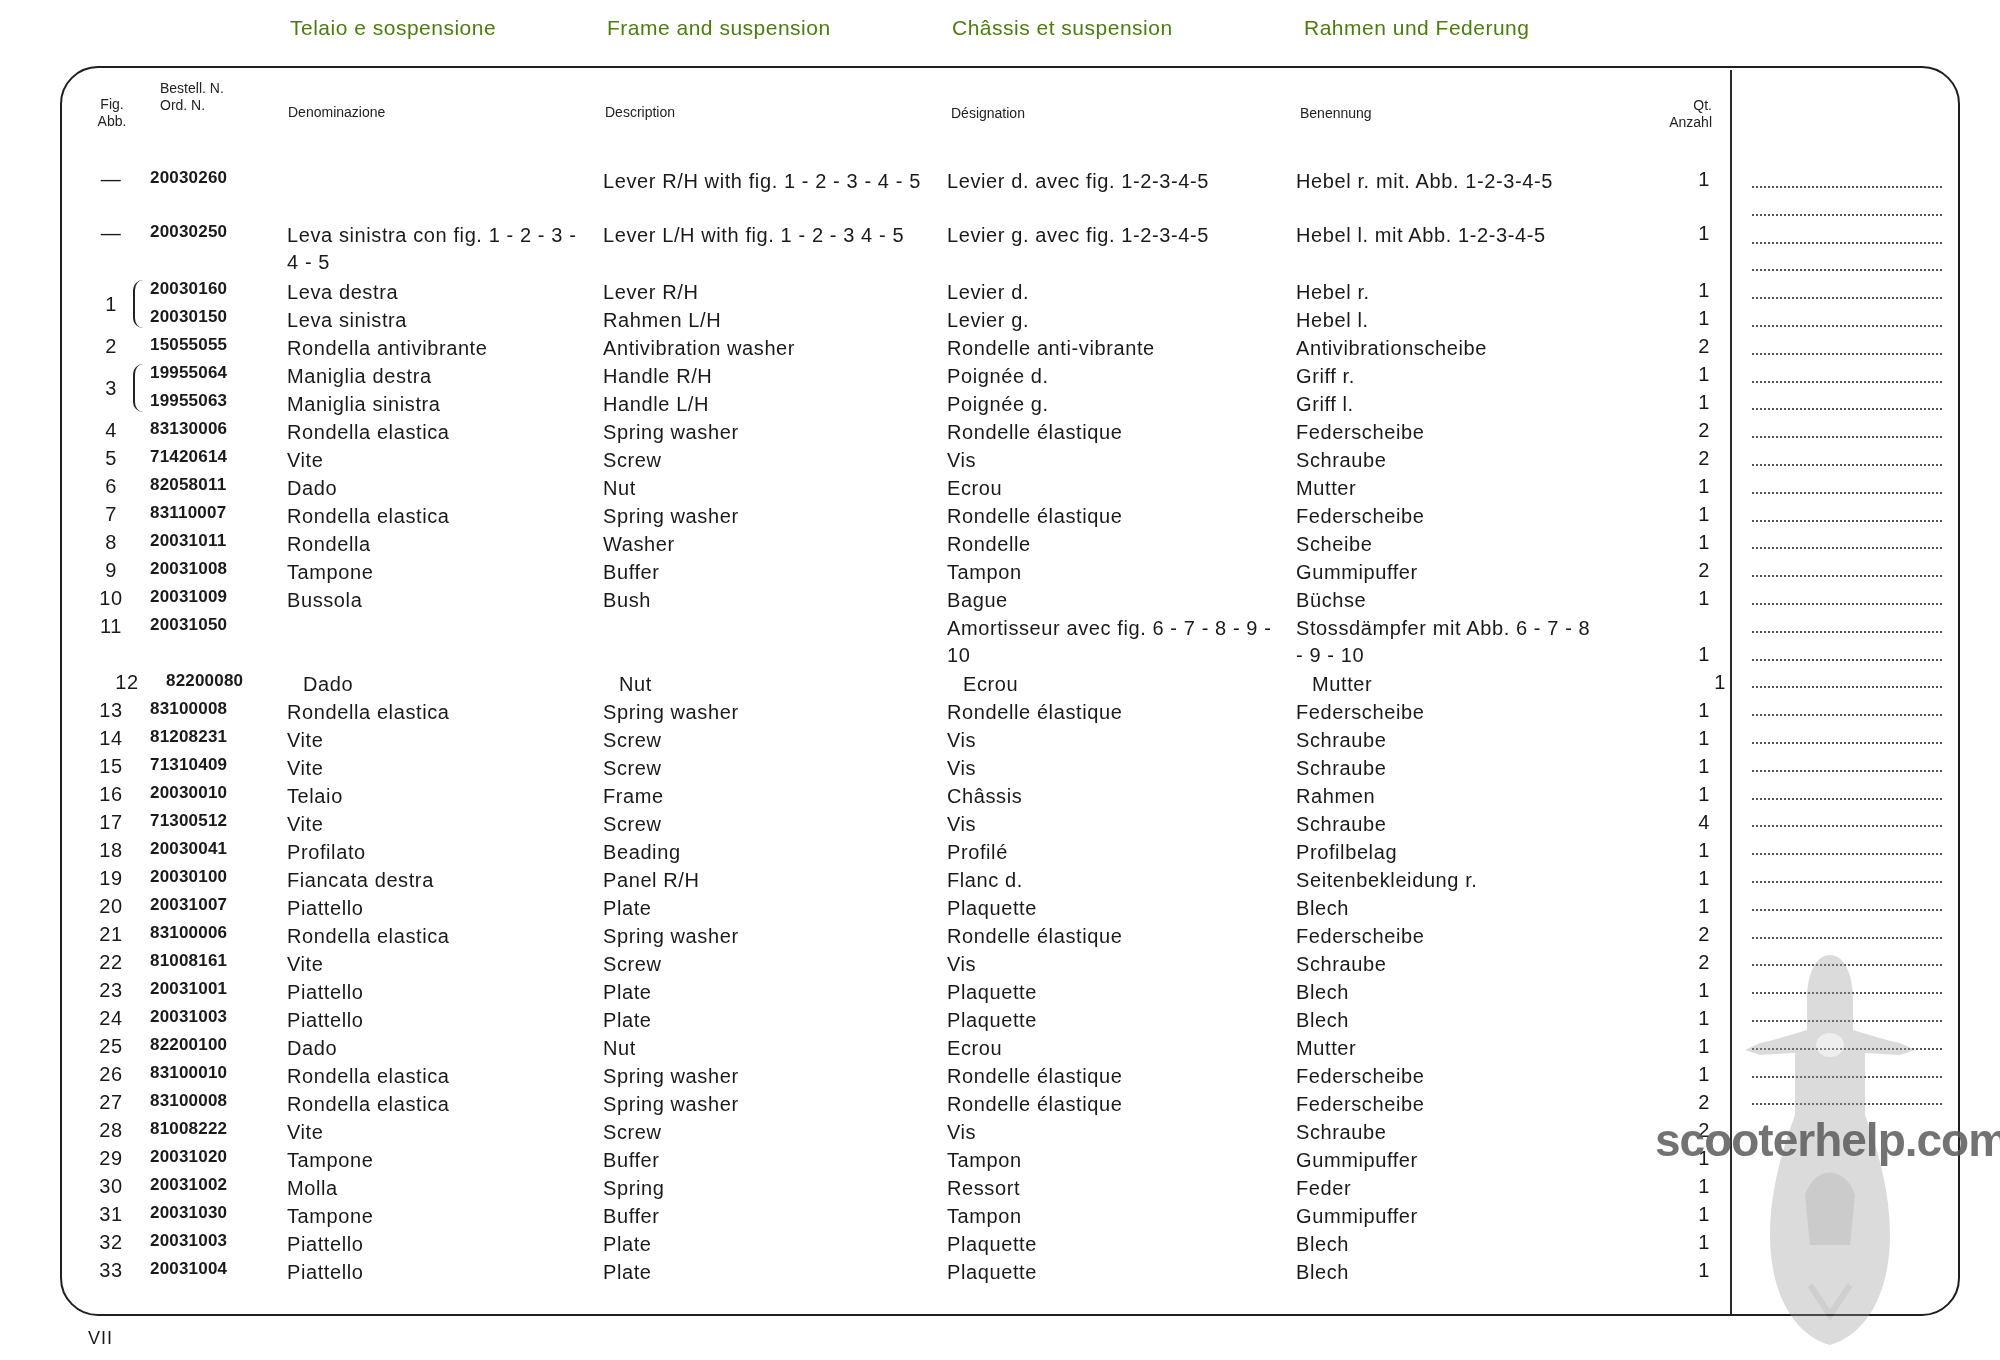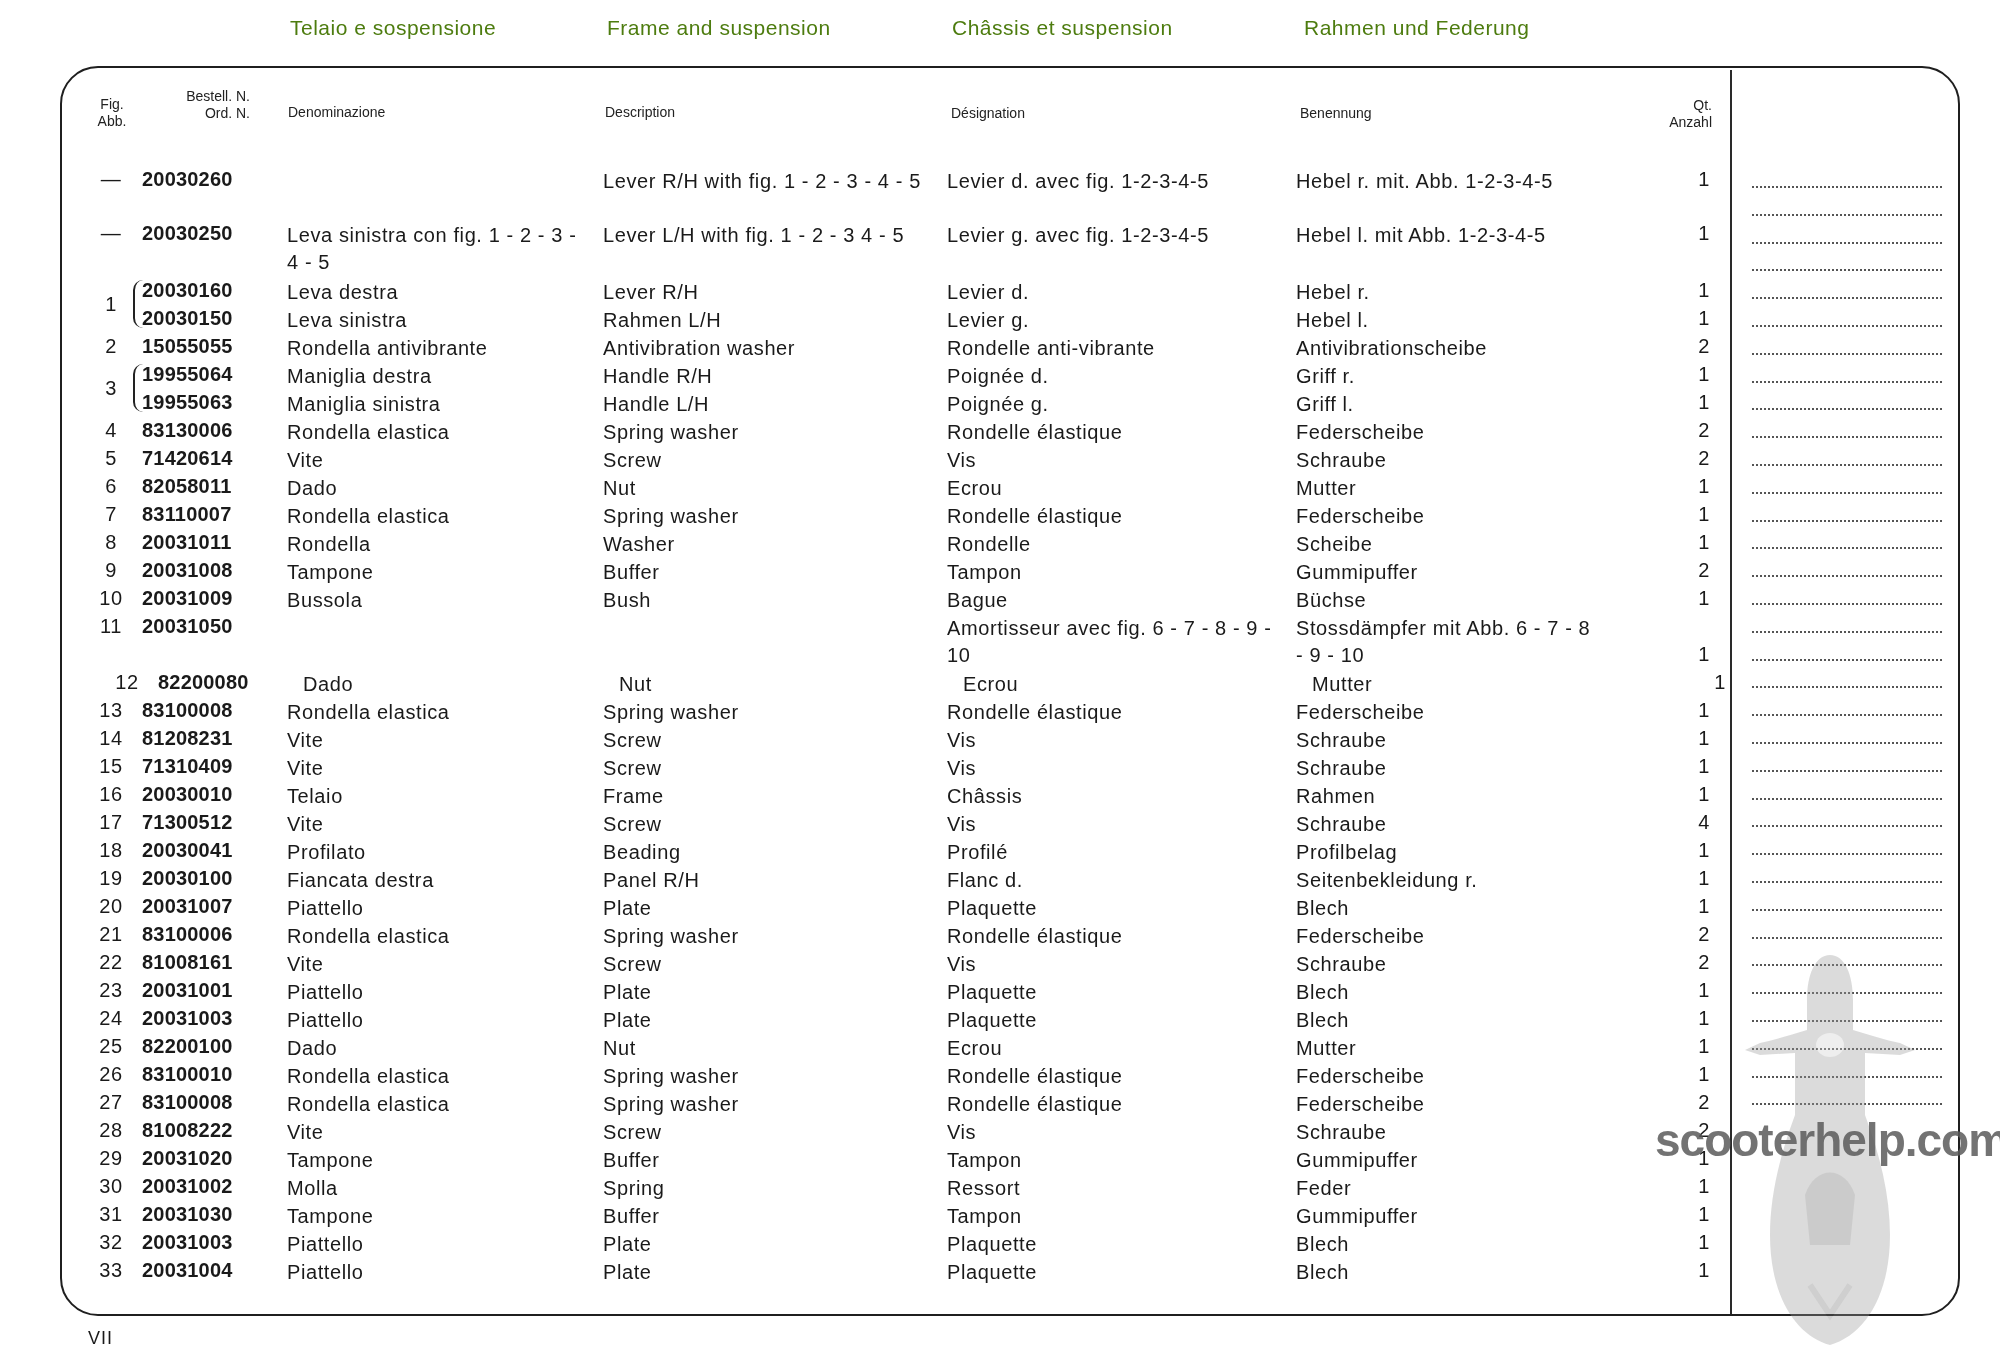--- a/index.html
+++ b/index.html
@@ -6,21 +6,21 @@
   body { width:2000px; height:1360px; position:relative; overflow:hidden;
          font-family:"Liberation Sans", "DejaVu Sans", sans-serif; color:#1a1a1a; }
   .section-title { position:absolute; top:16px; font-size:21px; letter-spacing:0.5px; color:#4d7c0f; }
   .frame { position:absolute; left:60px; top:66px; width:1900px; height:1250px;
            border:2px solid #1f1f1f; border-radius:38px; box-sizing:border-box; }
   .notes-divider { position:absolute; left:1730px; top:70px; width:2px; height:1244px; background:#2a2a2a; }
   .col-head { position:absolute; font-size:14px; color:#222; line-height:17px; }
   .row { position:absolute; left:0; width:1730px; height:28px; font-size:20px; letter-spacing:0.6px; }
   .row span { position:absolute; top:0; white-space:nowrap; }
   .c-fig { left:90px; width:42px; text-align:center; }
-  .c-part { left:142px; font-weight:bold; font-size:20px; letter-spacing:0.2px; }
+  .c-part { left:150px; font-weight:bold; font-size:17px; letter-spacing:0.2px; }
   .c-it { left:287px; width:300px; white-space:normal !important; line-height:27px; }
   .c-en { left:603px; width:325px; white-space:normal !important; line-height:27px; }
   .c-fr { left:947px; width:340px; white-space:normal !important; line-height:27px; }
   .c-de { left:1296px; width:300px; white-space:normal !important; line-height:27px; }
   .c-qty { left:1680px; width:30px; text-align:right; }
   .brace { position:absolute; left:133px; width:10px; border-left:2px solid #222;
            border-radius:10px 0 0 10px; }
   .dots { position:absolute; left:1752px; width:190px; border-bottom:2px dotted #555; }
   .page-num { position:absolute; left:88px; top:1328px; font-size:18px; letter-spacing:1px; }
   .watermark { position:absolute; left:1655px; top:1113px; font-size:46px; font-weight:bold;
@@ -35,21 +35,21 @@
 <div class="section-title" style="left:952px">Châssis et suspension</div>
 <div class="section-title" style="left:1304px">Rahmen und Federung</div>
 
 <div class="frame"></div>
 <div class="notes-divider"></div>
 
 <div class="col-head" style="left:94px; top:96px; text-align:center; width:36px">
   <div>Fig.</div>
   <div>Abb.</div>
 </div>
-<div class="col-head" style="left:160px; top:88px; text-align:right; width:90px">
+<div class="col-head" style="left:160px; top:80px; text-align:left; width:90px">
   <div>Bestell. N.</div>
   <div>Ord. N.</div>
 </div>
 <div class="col-head" style="left:288px; top:104px">Denominazione</div>
 <div class="col-head" style="left:605px; top:104px">Description</div>
 <div class="col-head" style="left:951px; top:105px">Désignation</div>
 <div class="col-head" style="left:1300px; top:105px">Benennung</div>
 <div class="col-head" style="left:1652px; top:97px; text-align:right; width:60px">
   <div>Qt.</div>
   <div>Anzahl</div>

